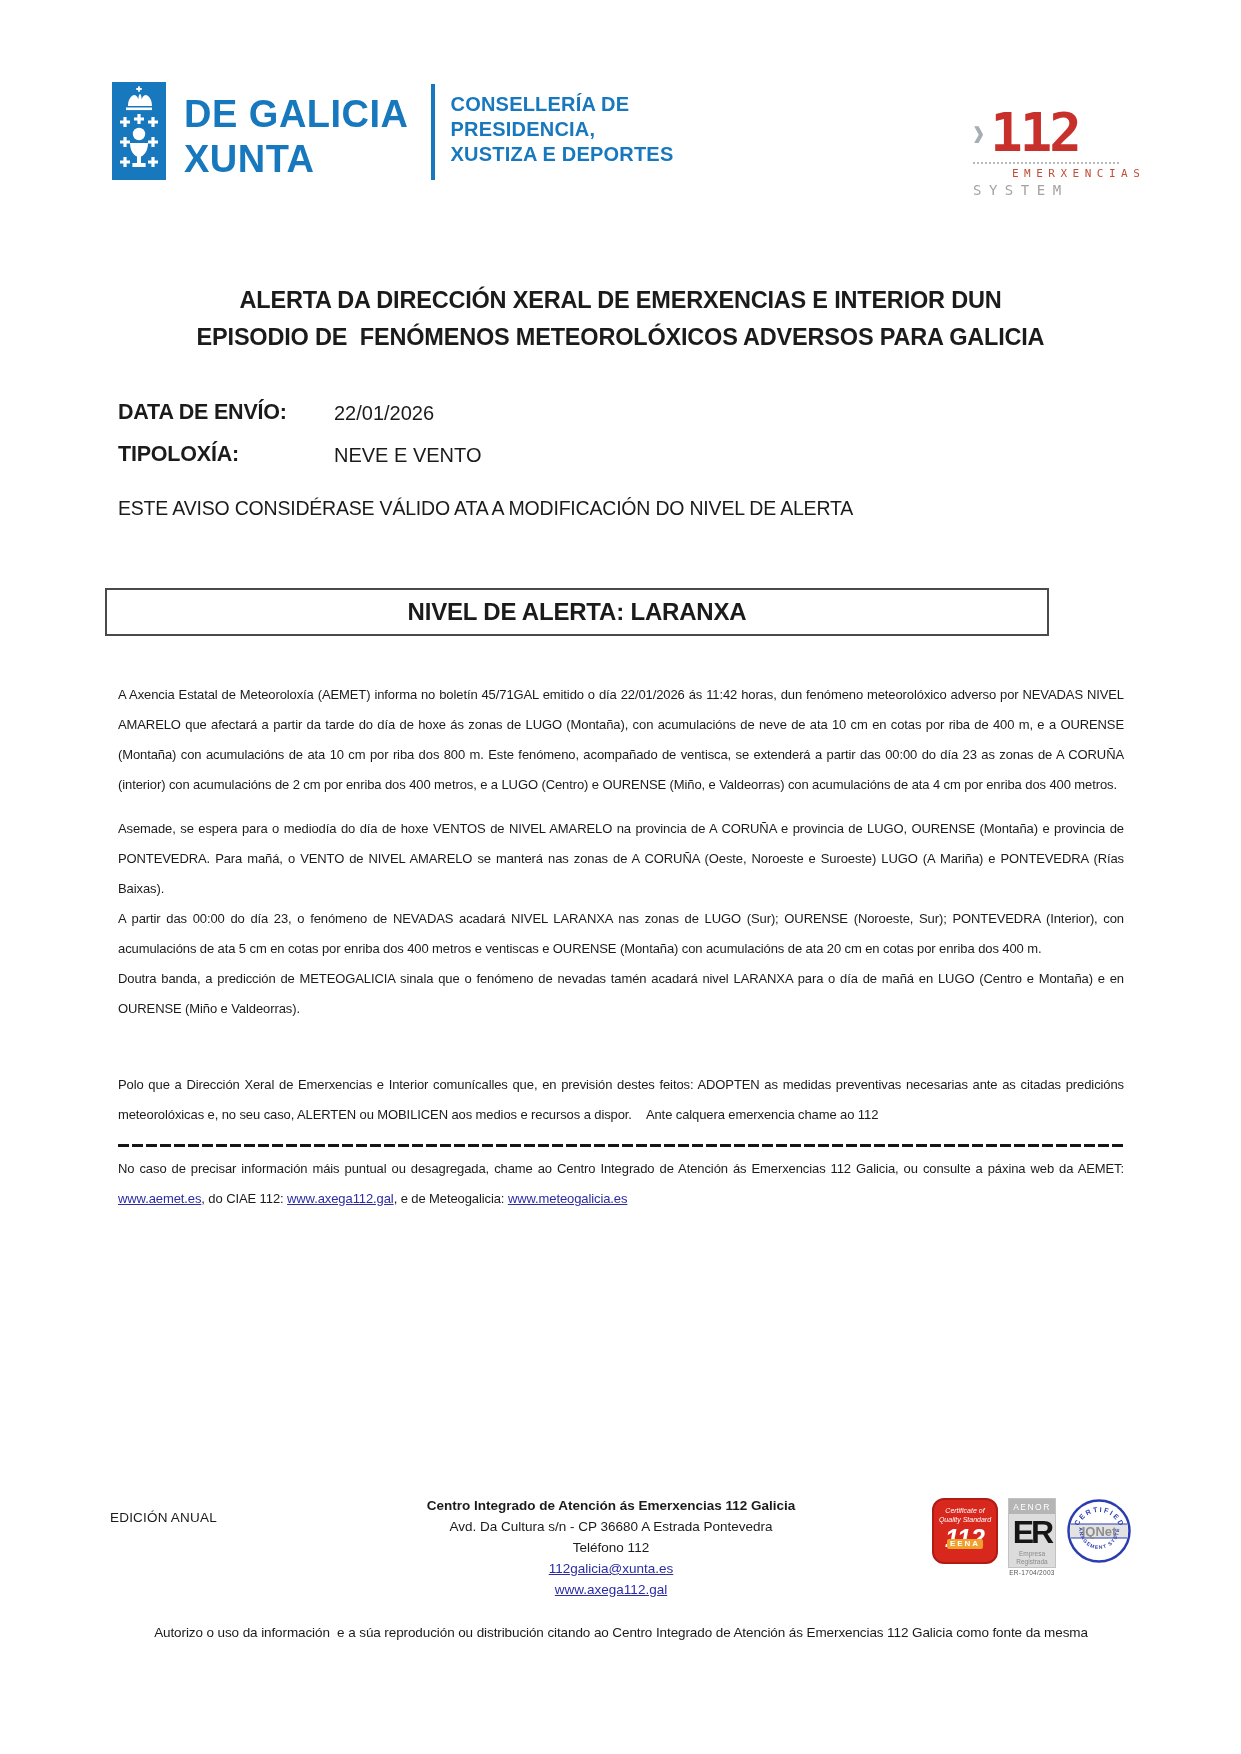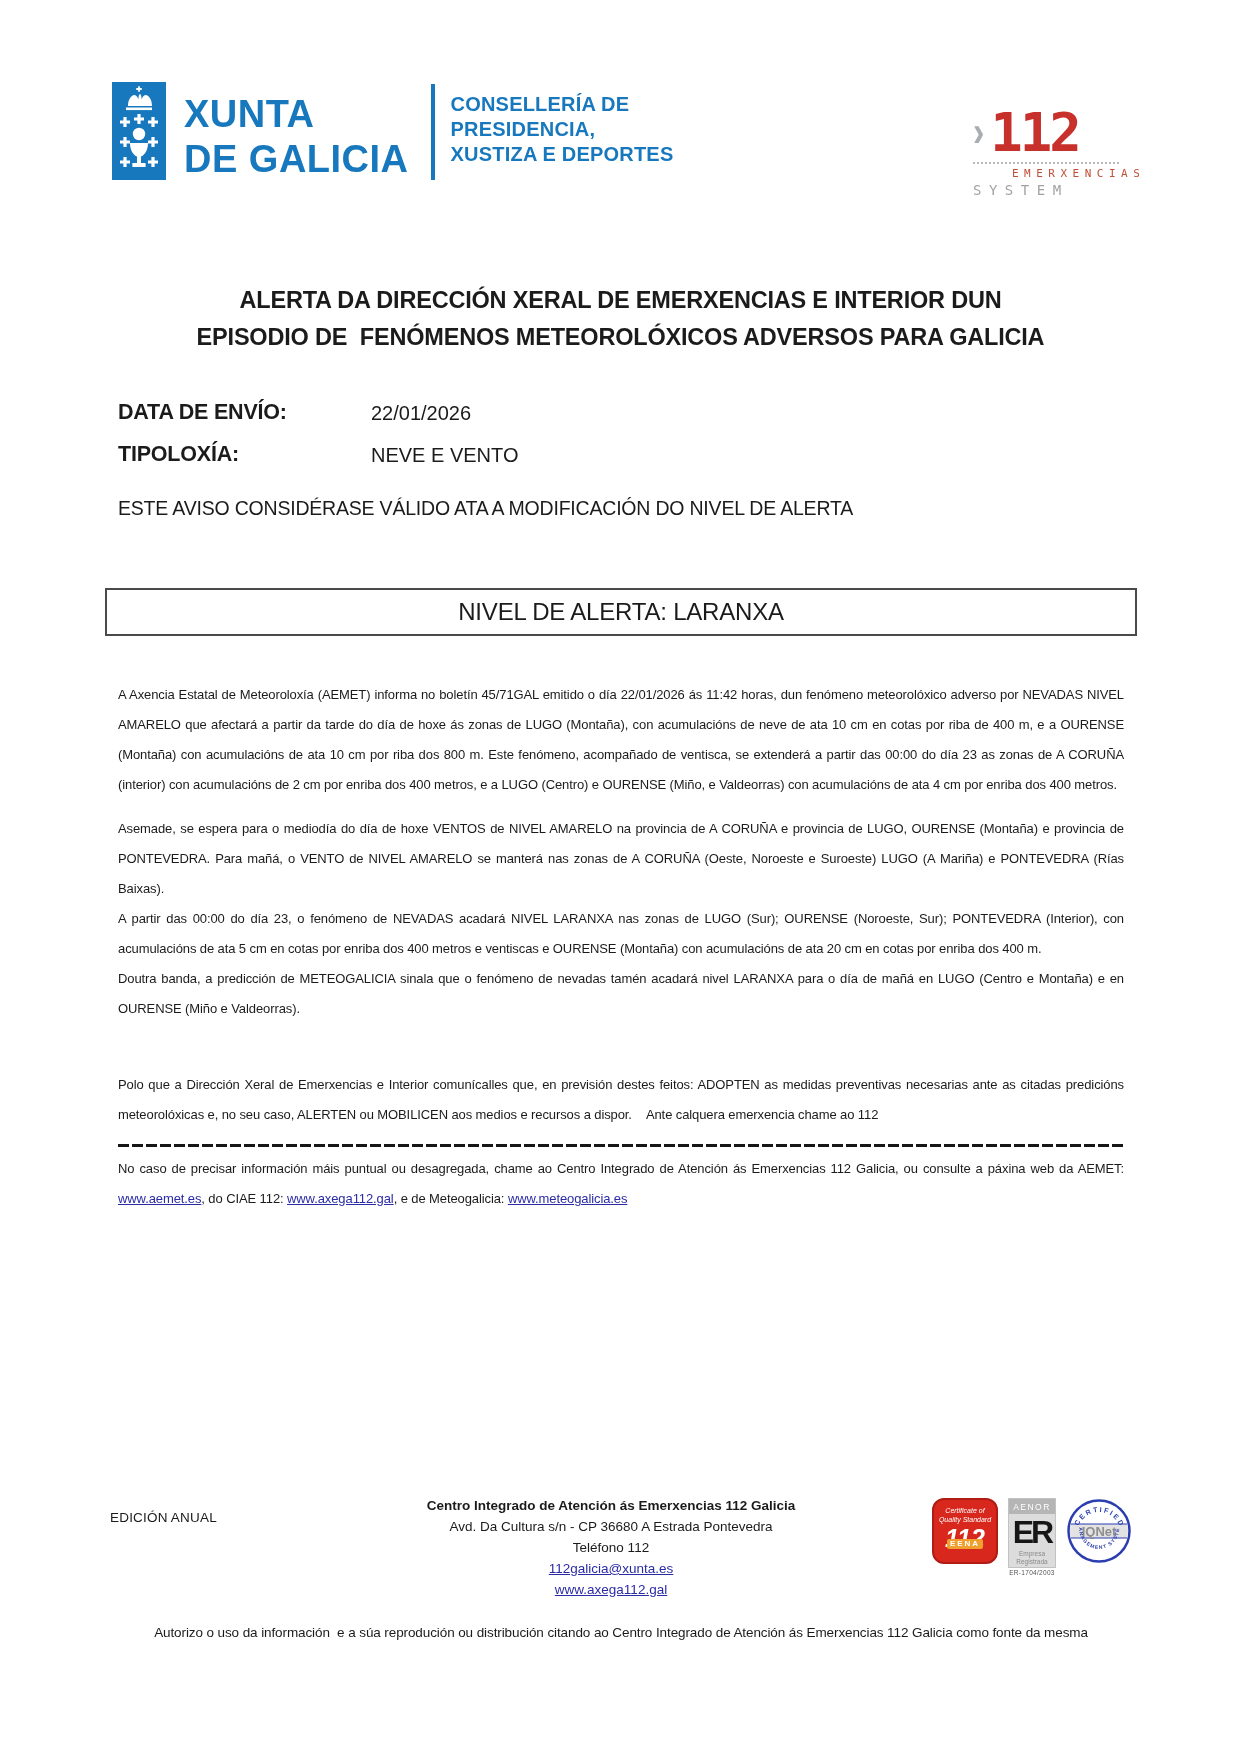--- a/index.html
+++ b/index.html
@@ -28,27 +28,27 @@
   .logo112-row{display:flex;align-items:flex-end;justify-content:flex-start;}
   .chevron{color:#a7aeb3;font-size:34px;font-weight:bold;line-height:1;margin:0 6px 10px 0;transform:scaleY(1.25);}
   .num112{font-family:"DejaVu Sans Mono",monospace;font-weight:bold;font-size:54px;line-height:.92;color:var(--alert-red);letter-spacing:-3px;}
   .dotline{border-top:2px dotted #b9b9b9;margin:4px 0 3px 0;width:146px;}
   .emerx{font-family:"DejaVu Sans Mono",monospace;font-size:11px;letter-spacing:5.5px;color:#c14f38;white-space:nowrap;margin-left:39px;}
   .galic{font-family:"DejaVu Sans Mono",monospace;font-size:14px;letter-spacing:7.5px;color:var(--logo-gray);white-space:nowrap;margin-top:2px;}
 
   
   .title{position:absolute;top:282px;left:70px;right:70px;text-align:center;font-weight:bold;font-size:23.5px;line-height:1.58;letter-spacing:-.2px;}
   .meta{position:absolute;top:400px;left:118px;right:118px;}
-  .meta-row{display:flex;margin-bottom:17px;gap:37px;}
+  .meta-row{display:flex;margin-bottom:17px;}
   .meta-label{width:208px;font-weight:bold;font-size:21.5px;letter-spacing:-.2px;}
   .meta-value{font-size:20px;padding-top:2px;margin-left:8px;}
   .validity{position:absolute;top:497px;left:118px;right:118px;font-size:19.5px;letter-spacing:-.2px;}
 
-  .alert-box{position:absolute;top:588px;left:105px;width:1032px;height:48px;border:2px solid #4a4a4a;
-    display:flex;align-items:center;justify-content:center;font-weight:normal;font-size:24px;letter-spacing:-.2px;background:#fff;}
+  .alert-box{position:absolute;top:588px;left:105px;width:944px;height:48px;border:2px solid #4a4a4a;
+    display:flex;align-items:center;justify-content:center;font-weight:bold;font-size:24px;letter-spacing:-.2px;background:#fff;}
 
   
   .body-text{position:absolute;top:680px;left:118px;width:1006px;font-size:13px;line-height:30px;text-align:justify;letter-spacing:-.1px;}
   .body-text p{margin:0;}
   .p1{margin-bottom:14px !important;}
   .p5{margin-top:46px !important;white-space:pre-wrap;}
   .sep{height:3px;margin:14px 0 7px 0;background:repeating-linear-gradient(90deg,#161616 0 11px,transparent 11px 14px);}
   a,.linklike{color:var(--link-blue);text-decoration:underline;cursor:pointer;}
 
   
@@ -98,22 +98,22 @@
           <use href="#cr" transform="translate(27,37)"></use>
           <use href="#cr" transform="translate(13,60)"></use>
           <use href="#cr" transform="translate(41,60)"></use>
           <use href="#cr" transform="translate(13,80)"></use>
           <use href="#cr" transform="translate(41,80)"></use>
           <circle cx="27" cy="52" r="6.2"></circle>
           <path d="M18 61 h18 c0 8 -3.8 12.2 -7 13.6 v6.4 h4.6 v4 h-13.2 v-4 h4.6 v-6.4 c-3.2 -1.4 -7 -5.6 -7 -13.6 z"></path>
         </g>
       </svg>
       <div class="brand-text">
+        <div>DE GALICIA</div>
         <div>XUNTA</div>
-        <div>DE GALICIA</div>
       </div>
       <div class="brand-divider"></div>
       <div class="dept">
         <div>CONSELLERÍA DE</div>
         <div>PRESIDENCIA,</div>
         <div>XUSTIZA E DEPORTES</div>
       </div>
     </div>
 
     <div class="logo112">

